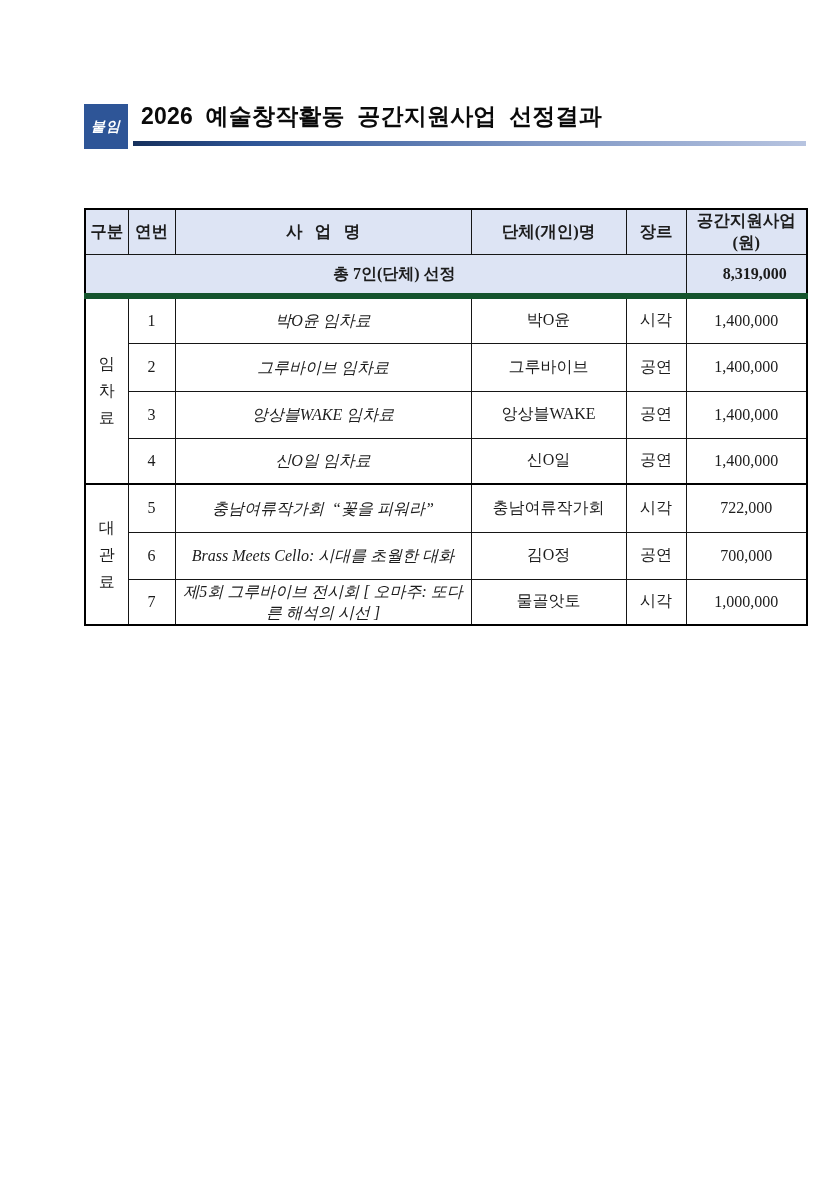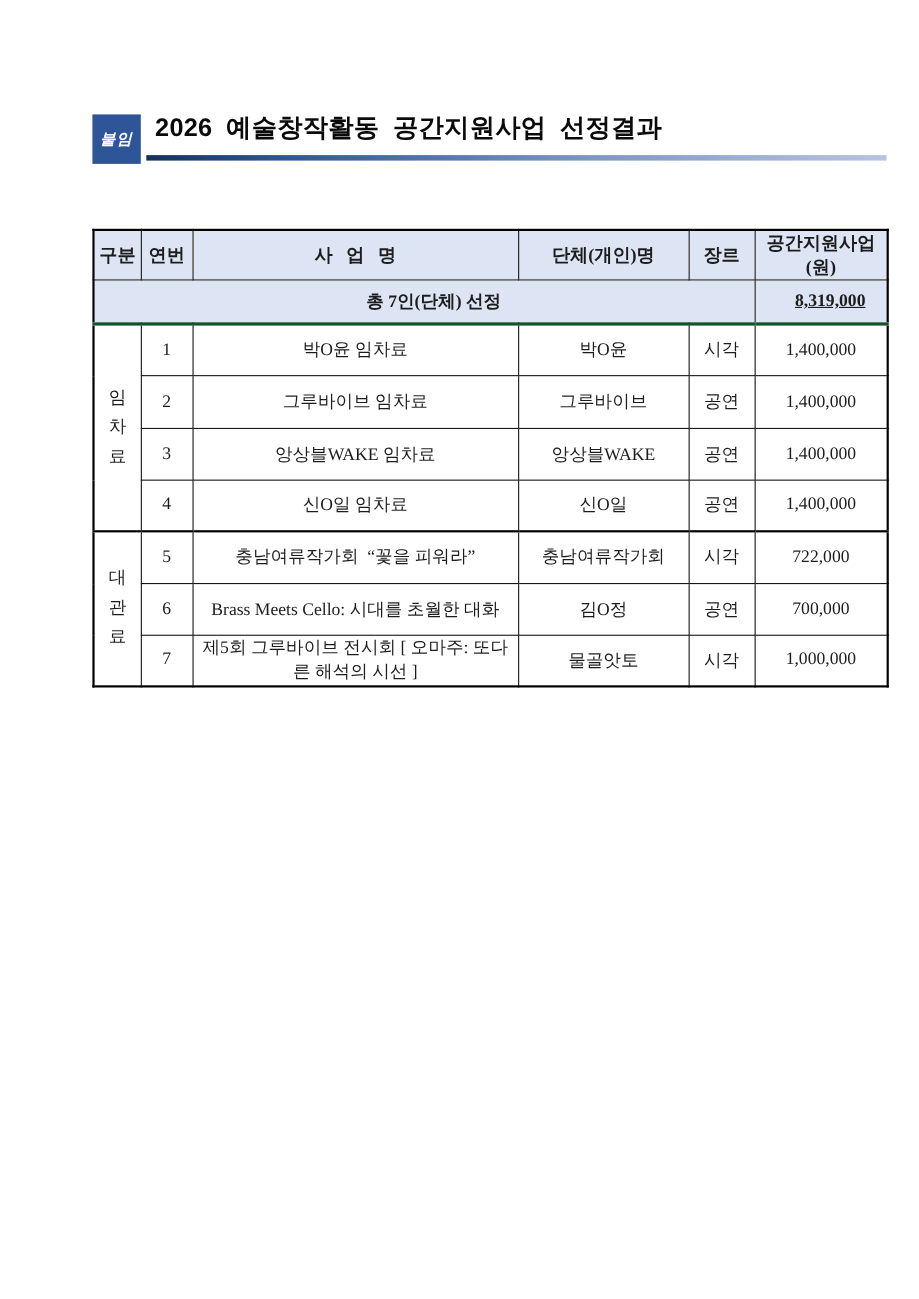--- a/index.html
+++ b/index.html
@@ -77,45 +77,44 @@
   table.results thead th {
     background: #dde4f4;
     font-weight: bold;
     height: 44px;
     font-size: 16.5px;
   }
   tr.summary-row td {
     background: #dde4f4;
     font-weight: bold;
     height: 38px;
-    border-bottom: 3px solid #14532d;
+    border-bottom: 6px solid #14532d;
     padding-left: 19px;
   }
   tr.data-row { height: 47px; }
   tr.row-h48 { height: 48px; }
   tr.row-h46 { height: 46px; }
   tr.section-start td { border-top: 2.5px solid #000; }
   td.cat-cell {
     font-size: 17px;
     line-height: 1;
     padding: 0;
   }
   td.cat-cell span {
     display: block;
     margin: 11px 0;
   }
-  td.name-cell { line-height: 21px; }
+  td.name-cell { line-height: 21px; font-style: italic; }
   td.amount-cell {
     text-align: right;
     padding-right: 5px;
   }
   td.summary-amount-cell {
     text-align: right;
     padding-right: 5px;
-    text-decoration: underline;
   }
 </style>
 </head>
 <body>
 
 <div class="page">
 
   <div class="badge">
     <span>붙임</span>
   </div>

